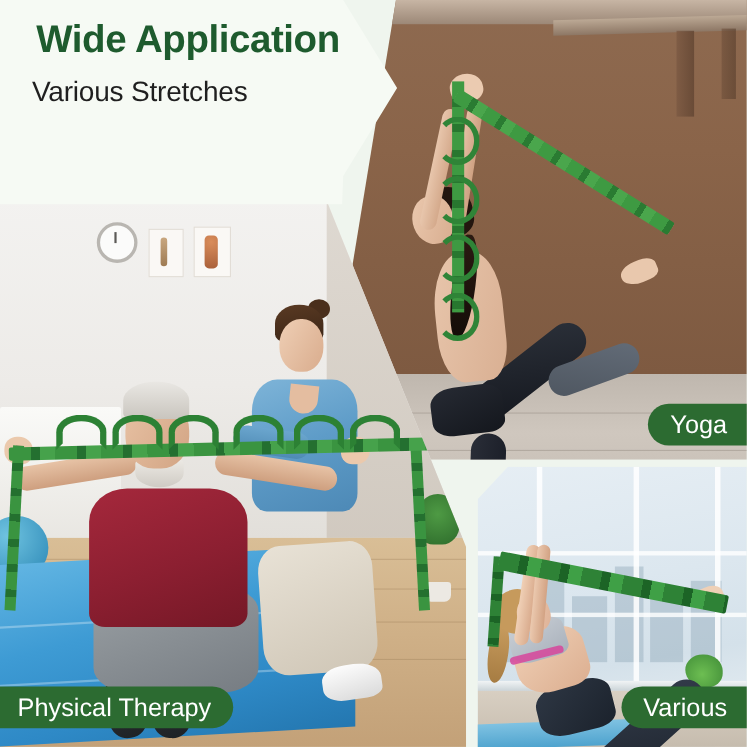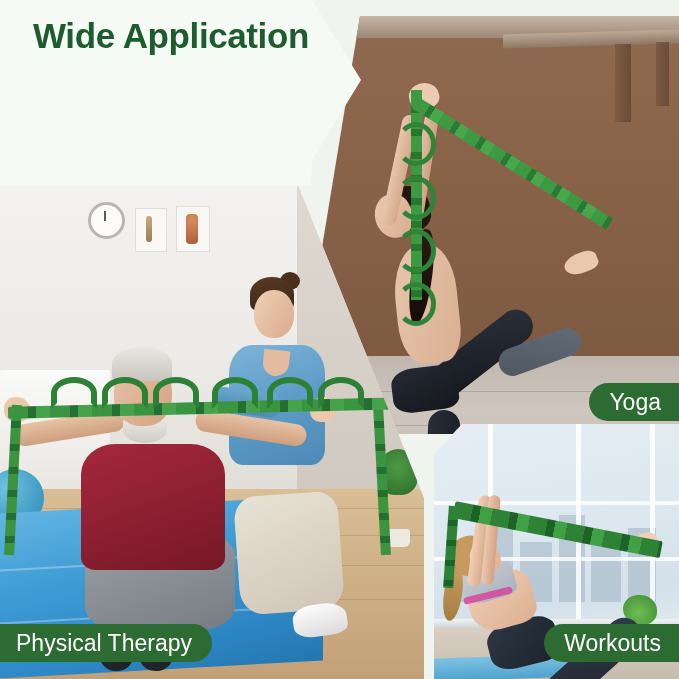--- a/index.html
+++ b/index.html
@@ -37,21 +37,21 @@
   #subtitle{
     position:absolute;left:29px;top:69px;
     font-size:25.5px;line-height:31px;
     color:#1F1F1F;font-weight:normal;
     letter-spacing:-0.2px;
   }
   #subtitle span{display:block;}
 
   
   #yoga-panel{
-    left:296px;top:16px;width:383px;height:532px;
+    left:296px;top:0;width:383px;height:532px;
     clip-path:polygon(64px 0, 383px 0, 383px 418px, 0 418px, 0 390px);
     z-index:3;
   }
   
   .yoga-wall{position:absolute;left:0;top:0;right:0;height:64%;
     background:linear-gradient(180deg,#8E6A50 0%,#8A6449 40%,#7E5A41 100%);}
   .yoga-beam{position:absolute;left:0;right:0;top:0;height:22px;
     background:linear-gradient(180deg,#C7B5A4,#9C8877);}
   .yoga-beam2{position:absolute;right:0;top:16px;width:46%;height:14px;
     background:linear-gradient(180deg,#BCA995,#8D7765);transform:skewY(-1.6deg);}
@@ -398,21 +398,21 @@
       <div class="w-braTrim"></div>
       <div class="w-pony"></div>
       <div class="w-hair"></div>
       <div class="w-head"></div>
       <div class="w-arm"></div>
       <div class="w-arm2"></div>
       <div class="w-strapHang"></div>
       <div class="w-strap"></div>
     </div>
     <div class="badge" id="badge-workouts">
-      <span>Workouts</span>
+      <span>Various</span>
     </div>
   </div>
 
   <div class="panel" id="pt-panel">
     <div class="scene">
       <div class="pt-wall"></div>
       <div class="pt-wall2"></div>
       <div class="pt-clock"></div>
       <div class="pt-poster pt-p1"></div>
       <div class="pt-spine"></div>
@@ -465,16 +465,17 @@
       <div class="pt-hump" style="left:75%;top:39.5%;width:34px;height:20px;"></div>
     </div>
     <div class="badge" id="badge-pt">
       <span>Physical Therapy</span>
     </div>
   </div>
 
   <div class="panel" id="text-panel">
     <div id="heading">Wide Application</div>
     <div id="subtitle">
+      <span>Various Stretches</span>
     </div>
   </div>
 
 </div>
 
 </body></html>

